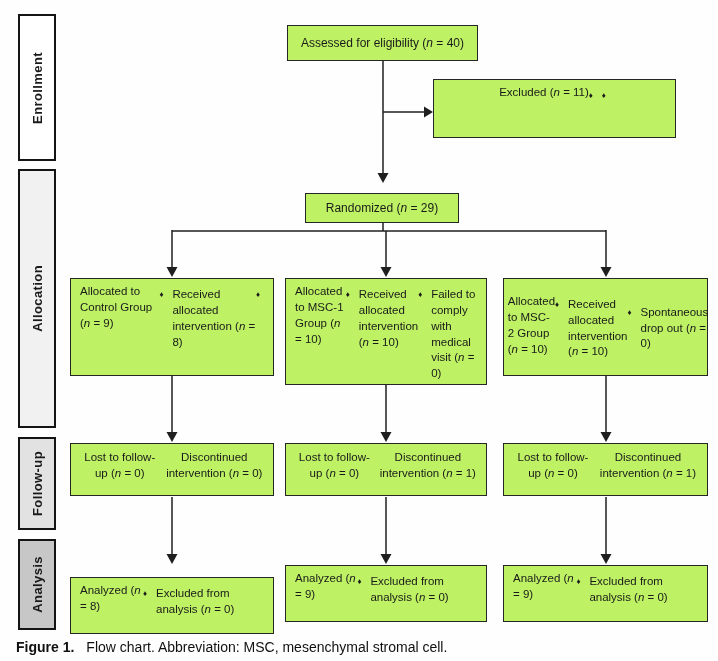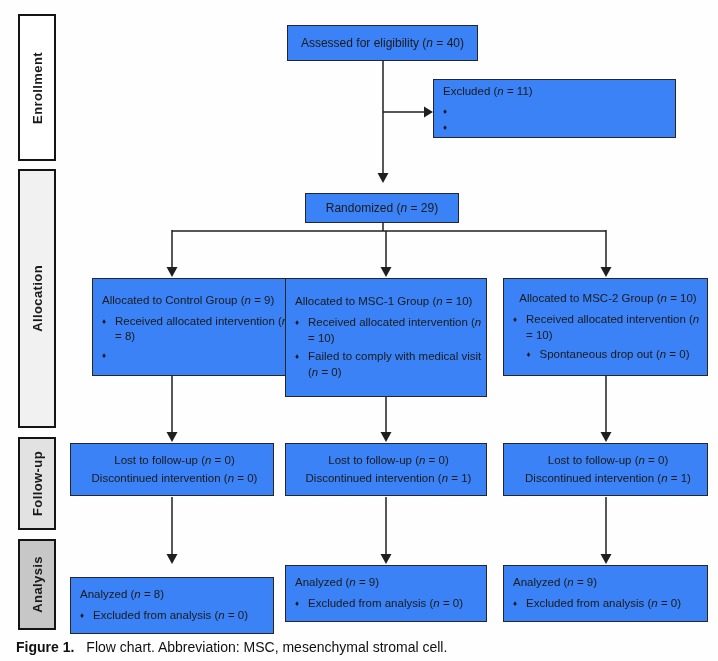--- a/index.html
+++ b/index.html
@@ -19,36 +19,36 @@
   .st-enrollment{top:14px;height:147px;background:#ffffff;}
   .st-allocation{top:169px;height:259px;background:#f1f1f1;}
   .st-followup{top:437px;height:93px;background:#e2e2e2;}
   .st-analysis{top:539px;height:91px;background:#c7c7c7;}
   
   .connectors{position:absolute;left:0;top:0;width:718px;height:661px;}
   .connectors line{stroke:#1f1f1f;stroke-width:1.5;}
   .connectors polygon{fill:#1f1f1f;}
   
   .fbox{
-    position:absolute;background:#3b82f6;border:1.6px solid #262626;
+    position:absolute;background:#bef264;border:1.6px solid #262626;
     box-sizing:border-box;font-size:11.5px;line-height:1.38;
   }
   .fbox i{font-style:italic;}
   .centerbox{display:flex;align-items:center;justify-content:center;text-align:center;font-size:12px;}
-  .stack{display:flex;flex-direction:column;justify-content:center;padding:5px 4px 5px 9px;}
+  .stack{display:flex;flex-direction:row;justify-content:center;padding:5px 4px 5px 9px;}
   .btitle{margin-bottom:2px;}
   .bullet{display:flex;margin-top:3px;}
   .marker{flex:none;width:13px;font-size:8px;padding-top:2px;}
   .plain-line{margin:1px 0;text-align:center;}
   
   .bx-assessed{left:287px;top:25px;width:191px;height:36px;}
   .bx-excluded{left:433px;top:79px;width:243px;height:59px;}
   .bx-randomized{left:305px;top:193px;width:154px;height:30px;}
-  .bx-alloc1{left:70px;top:278px;width:204px;height:98px;margin-left:22px;}
-  .bx-alloc2{left:285px;top:278px;width:202px;height:119px;}
+  .bx-alloc1{left:70px;top:278px;width:204px;height:98px;}
+  .bx-alloc2{left:285px;top:278px;width:202px;height:107px;}
   .bx-alloc3{left:503px;top:278px;width:205px;height:98px;align-items:center;}
   .bx-fu1{left:70px;top:443px;width:204px;height:53px;}
   .bx-fu2{left:285px;top:443px;width:202px;height:53px;}
   .bx-fu3{left:503px;top:443px;width:205px;height:53px;}
   .bx-an1{left:70px;top:577px;width:204px;height:57px;}
   .bx-an2{left:285px;top:565px;width:202px;height:57px;}
   .bx-an3{left:503px;top:565px;width:205px;height:57px;}
   
   .caption{position:absolute;left:16px;top:639px;font-size:14px;color:#101010;white-space:nowrap;}
   .caption b{margin-right:12px;}

